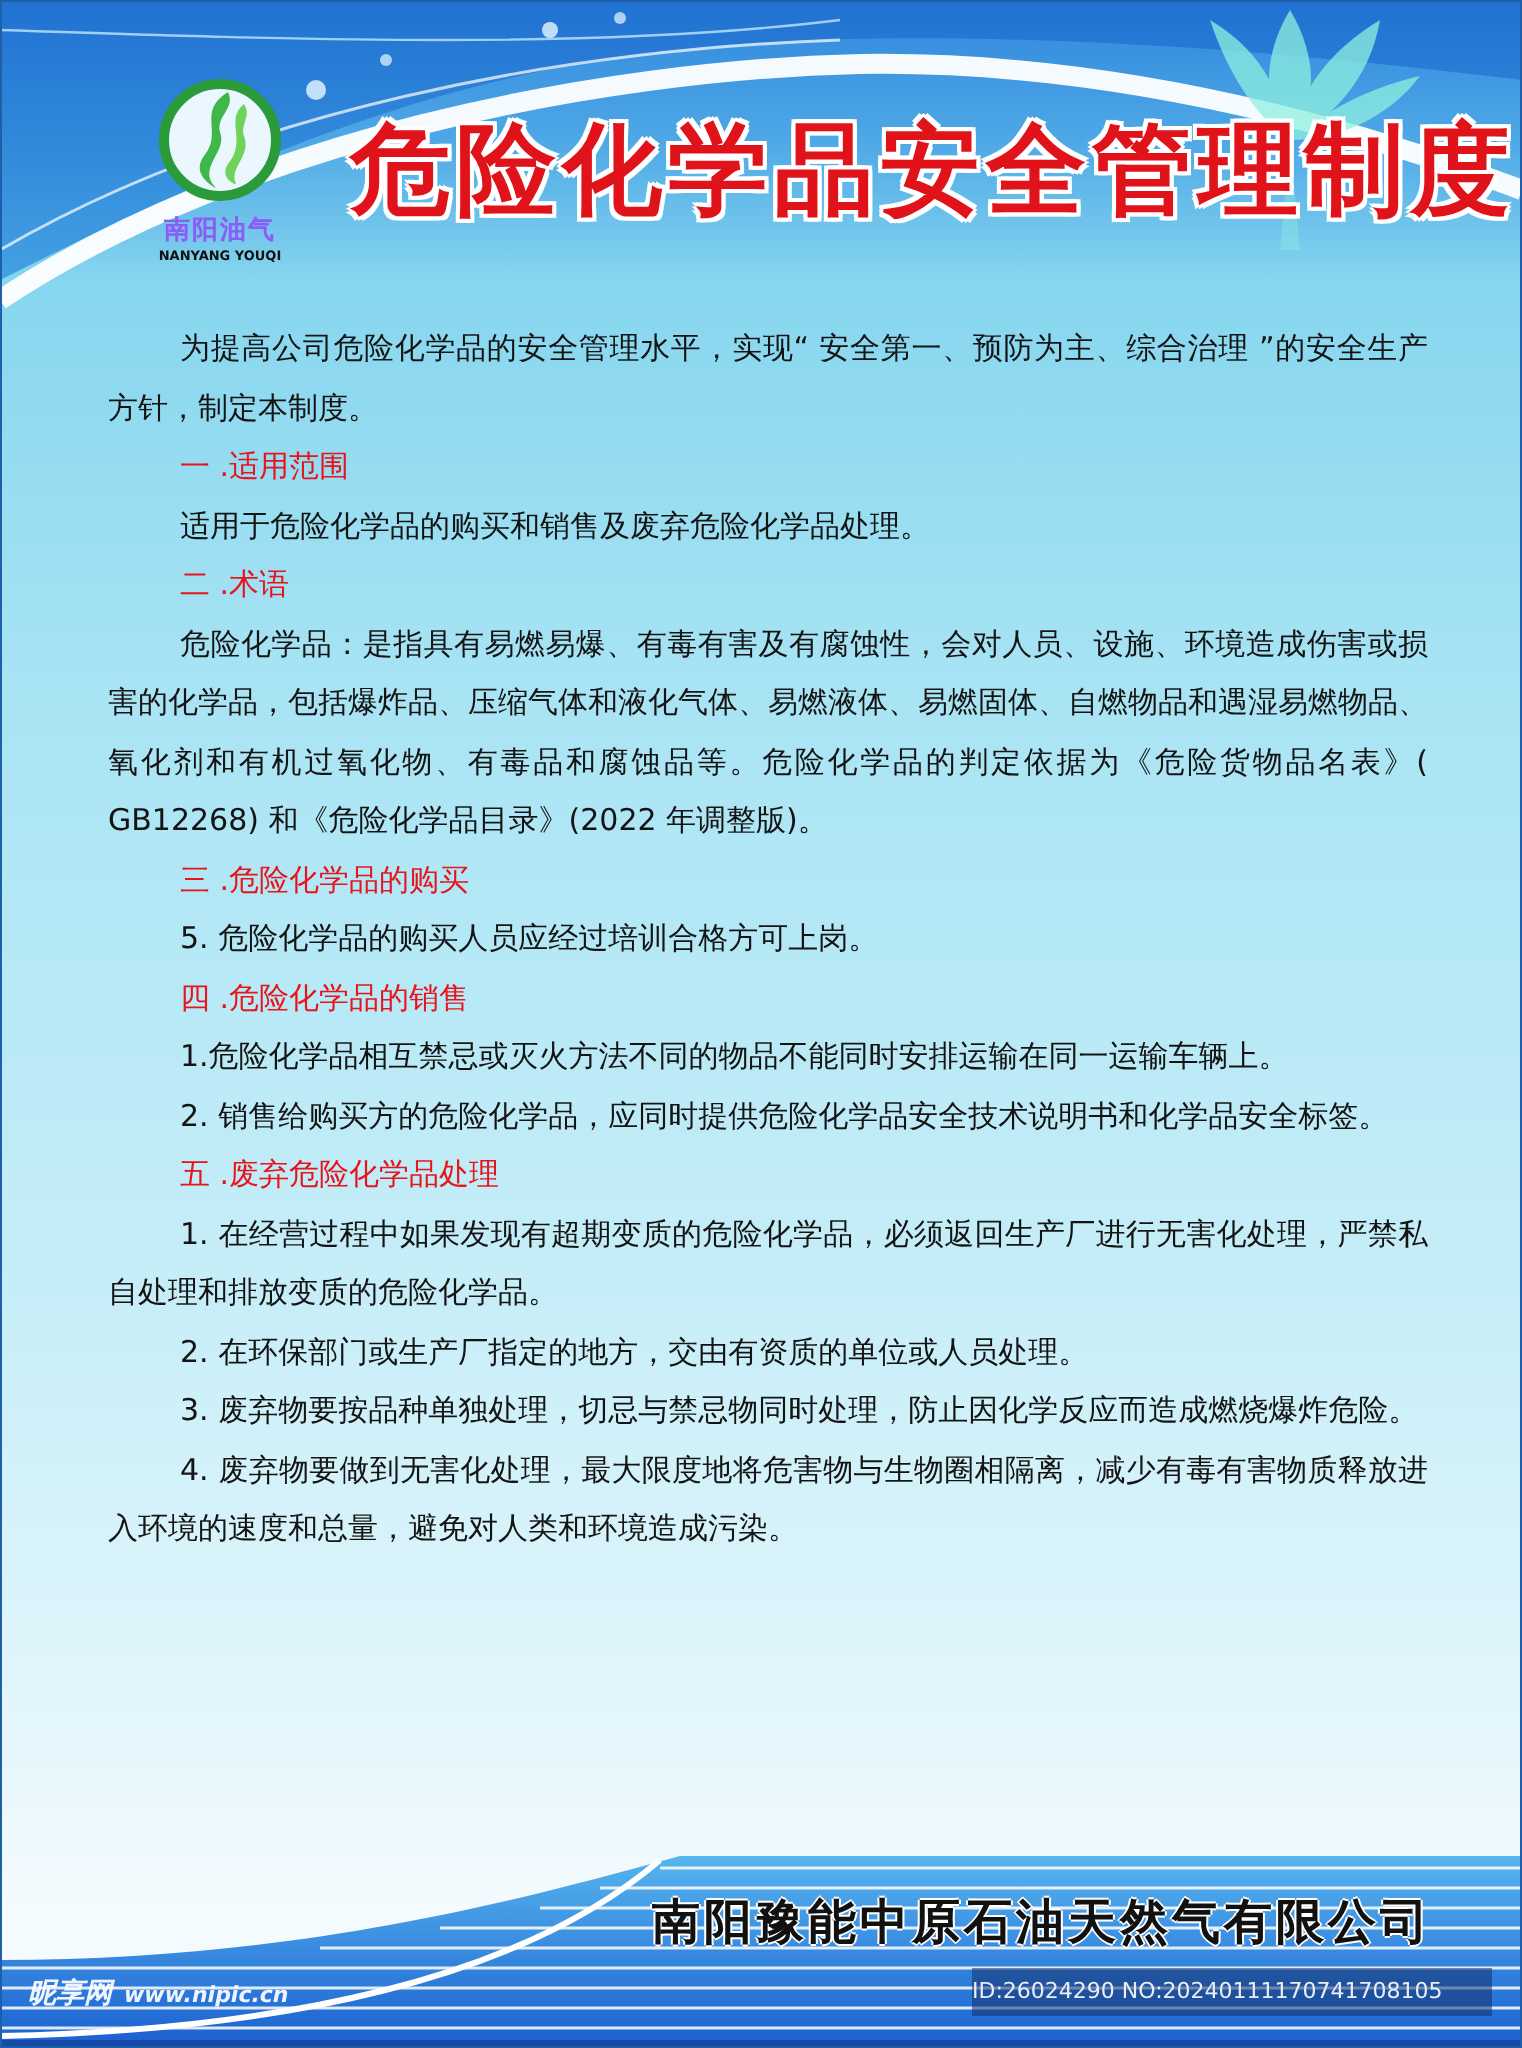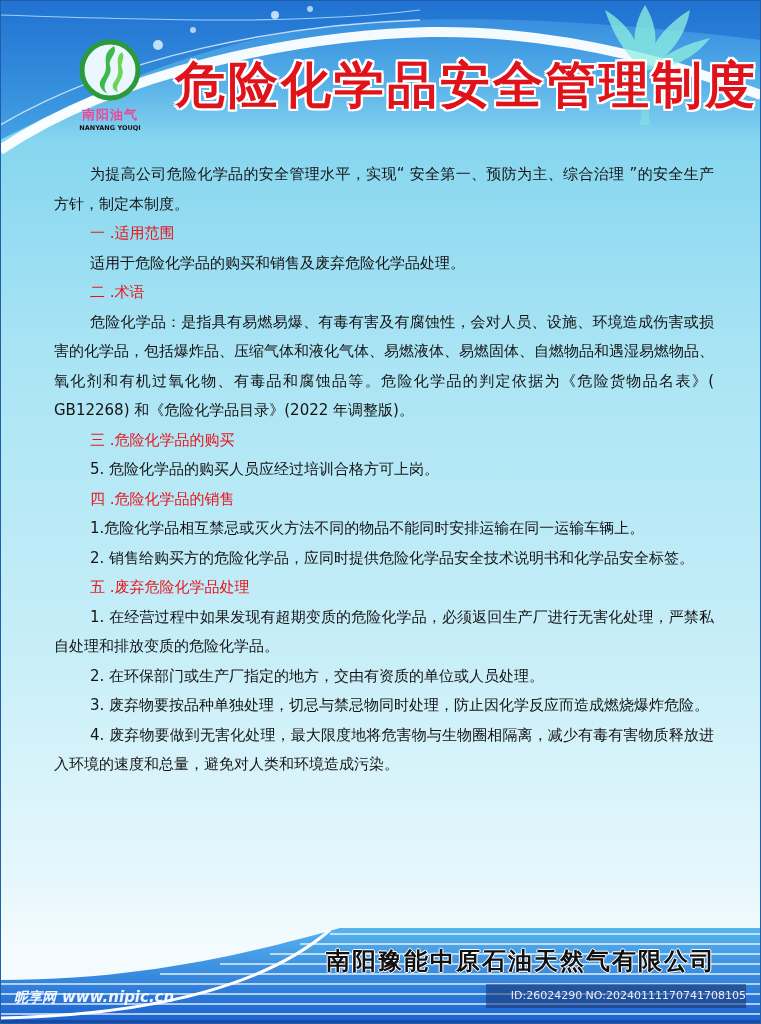--- a/index.html
+++ b/index.html
@@ -6,42 +6,42 @@
     body {
       width: 761px; height: 1024px; overflow: hidden; position: relative;
       font-family: "DejaVu Sans", "Liberation Sans", sans-serif;
       background: linear-gradient(180deg, #2f86dc 0px, #4ea8e6 70px, #86d6ef 140px, #a9e4f4 350px, #c7eef8 650px, #e6f7fc 880px, #f4fbfe 950px);
     }
     .frame { position: absolute; inset: 0; border: 1px solid #1d5fa8; box-sizing: border-box; pointer-events: none; }
     .hdr-bg { position: absolute; left: 0; top: 0; width: 761px; height: 160px; overflow: hidden; }
     .hdr-bg svg { position: absolute; left: 0; top: 0; }
     .logo { position: absolute; left: 70px; top: 38px; width: 80px; height: 90px; }
     .logo svg { display: block; margin: 0 auto; }
-    .logo-cn { position: absolute; left: 0; top: 68px; width: 80px; text-align: center; font-size: 13px; font-weight: bold; color: #ec4899; letter-spacing: 1px; }
+    .logo-cn { position: absolute; left: 0; top: 68px; width: 80px; text-align: center; font-size: 13px; font-weight: bold; color: #8b5cf6; letter-spacing: 1px; }
     .logo-en { position: absolute; left: 0; top: 86px; width: 80px; text-align: center; font-size: 6.5px; font-weight: bold; color: #111; }
     .title {
       position: absolute; left: 175px; top: 52px; width: 560px;
       font-size: 50px; font-weight: bold; color: #e0121a; letter-spacing: 3px;
       text-shadow: 2px 0 0 #fff, -2px 0 0 #fff, 0 2px 0 #fff, 0 -2px 0 #fff, 2px 2px 0 #fff, -2px -2px 0 #fff, 2px -2px 0 #fff, -2px 2px 0 #fff;
       white-space: nowrap;
     }
     .content { position: absolute; left: 54px; top: 160px; width: 660px; font-size: 15px; color: #141414; }
     .p { line-height: 29.5px; margin: 0; text-align: justify; }
     .indent { text-indent: 36px; }
     .sec { color: #e8141c; padding-left: 36px; line-height: 29.5px; margin: 0; }
     .footer-bg { position: absolute; left: 0; top: 920px; width: 761px; height: 104px; overflow: hidden; }
     .footer-bg svg { position: absolute; left: 0; top: 0; }
     .company {
       position: absolute; left: 326px; top: 945px; font-size: 24px; font-weight: bold; color: #111; letter-spacing: 2px;
       text-shadow: 1px 0 0 #fff, -1px 0 0 #fff, 0 1px 0 #fff, 0 -1px 0 #fff;
       white-space: nowrap;
     }
     .wm-left { position: absolute; left: 14px; top: 988px; font-size: 14px; font-weight: bold; font-style: italic; color: #fff; white-space: nowrap; opacity: 0.92; }
-    .wm-left .site { font-size: 15px; margin-left: 6px; }
-    .wm-right { position: absolute; left: 486px; top: 984px; width: 260px; height: 24px; background: rgba(20,50,110,0.55); color: #e8eef8; font-size: 11px; line-height: 24px; text-align: right; white-space: nowrap; }
+    .wm-left .site { font-size: 11px; margin-left: 6px; }
+    .wm-right { position: absolute; left: 486px; top: 984px; width: 260px; height: 24px; background: rgba(20,50,110,0.55); color: #e8eef8; font-size: 11px; line-height: 24px; text-align: left; white-space: nowrap; }
   </style>
 </head>
 <body>
 
 <div class="hdr-bg">
   <svg width="761" height="160" viewBox="0 0 761 160">
     <defs>
       <linearGradient id="hg" x1="0" y1="0" x2="0" y2="1">
         <stop offset="0" stop-color="#1f6fd0"></stop>
         <stop offset="1" stop-color="#3c9be2"></stop>

